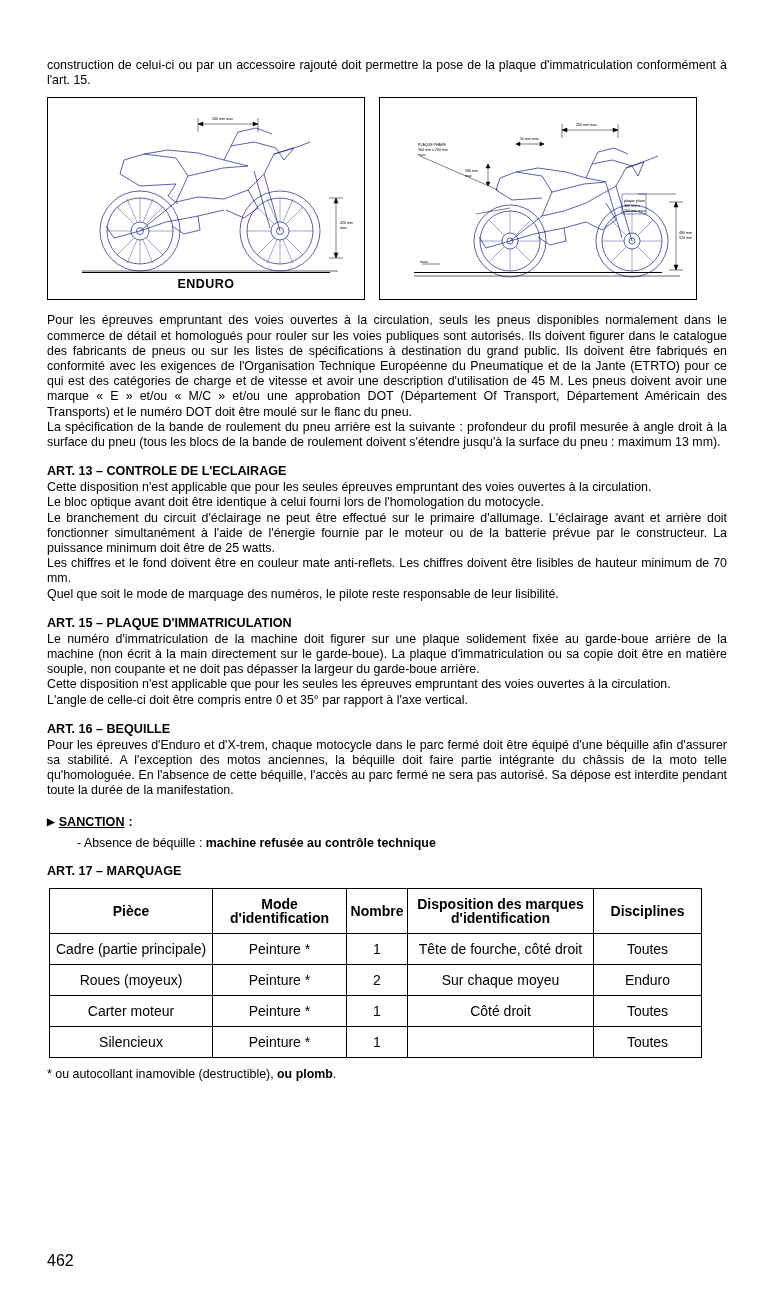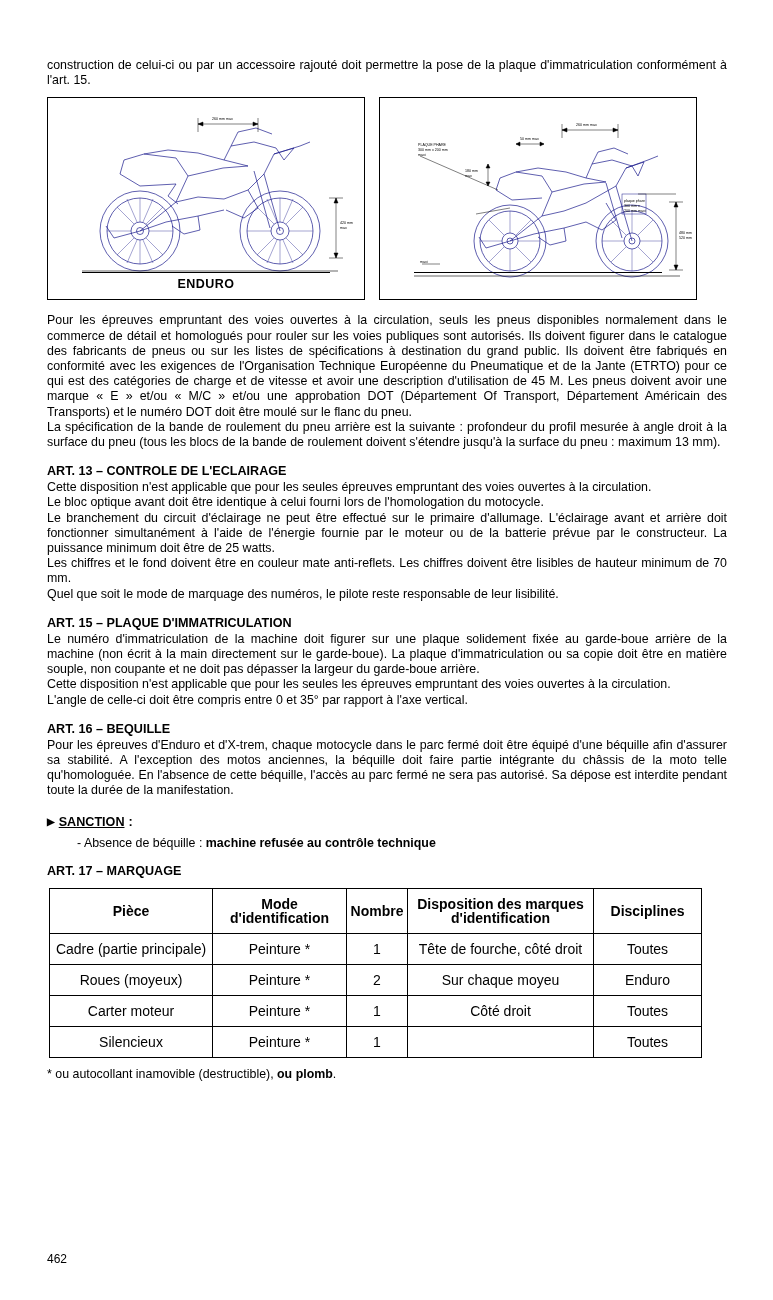--- a/index.html
+++ b/index.html
@@ -130,21 +130,21 @@
   .col5 { width: 108px; }
   .footnote {
     margin-top: 9px;
     font-size: 12.4px;
   }
   .footnote b { font-weight: bold; }
   .pagenum {
     position: absolute;
     left: 47px;
     top: 1252px;
-    font-size: 12px;
+    font-size: 16px;
   }
   .tiny { font-size: 3.6px; font-family: "Liberation Sans", sans-serif; }
 </style>
 </head>
 <body>
 
 <div class="page">
   <div class="content">
 
     <p class="intro">construction de celui-ci ou par un accessoire rajouté doit permettre la pose de la plaque d'immatriculation conformément à l'art. 15.</p>

